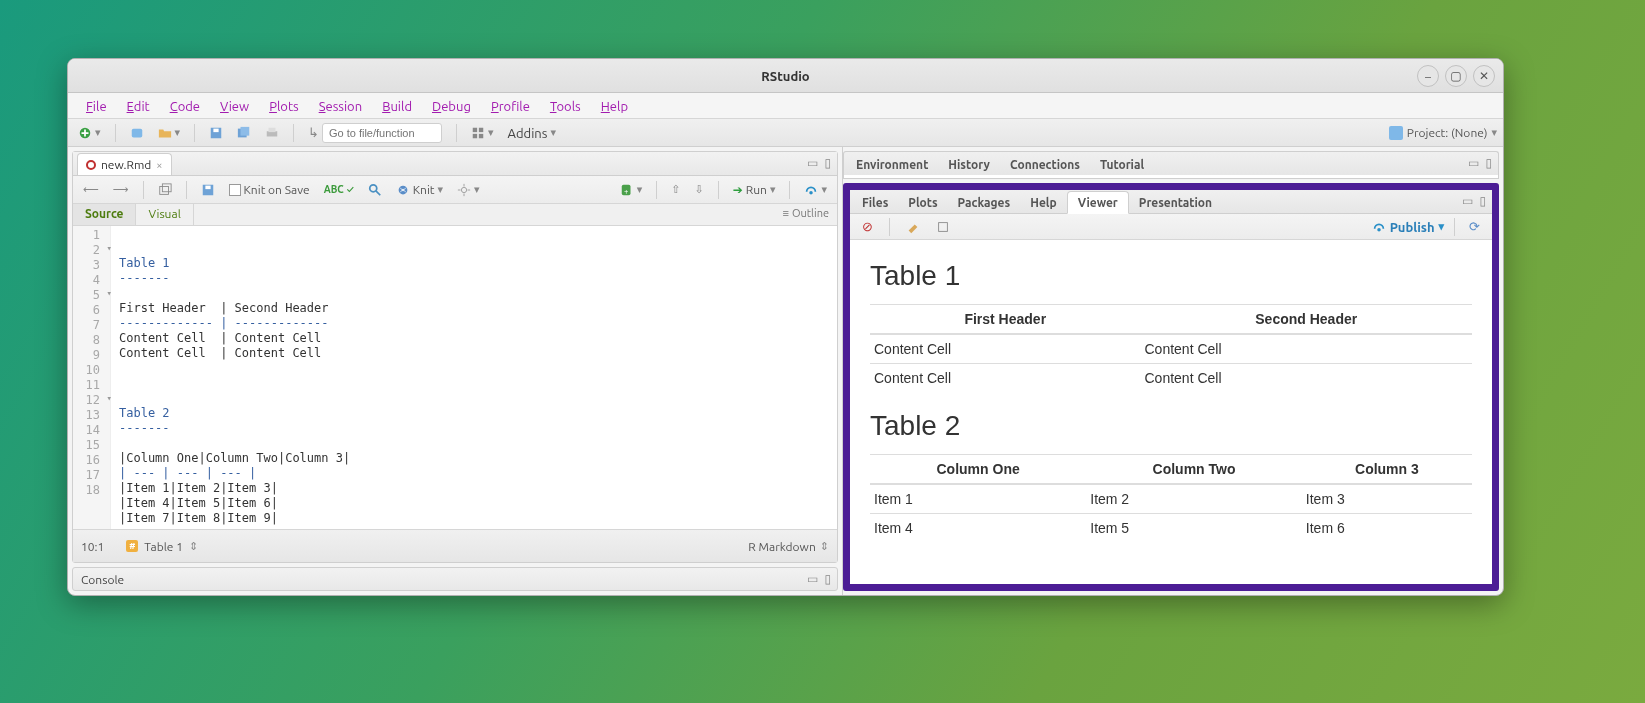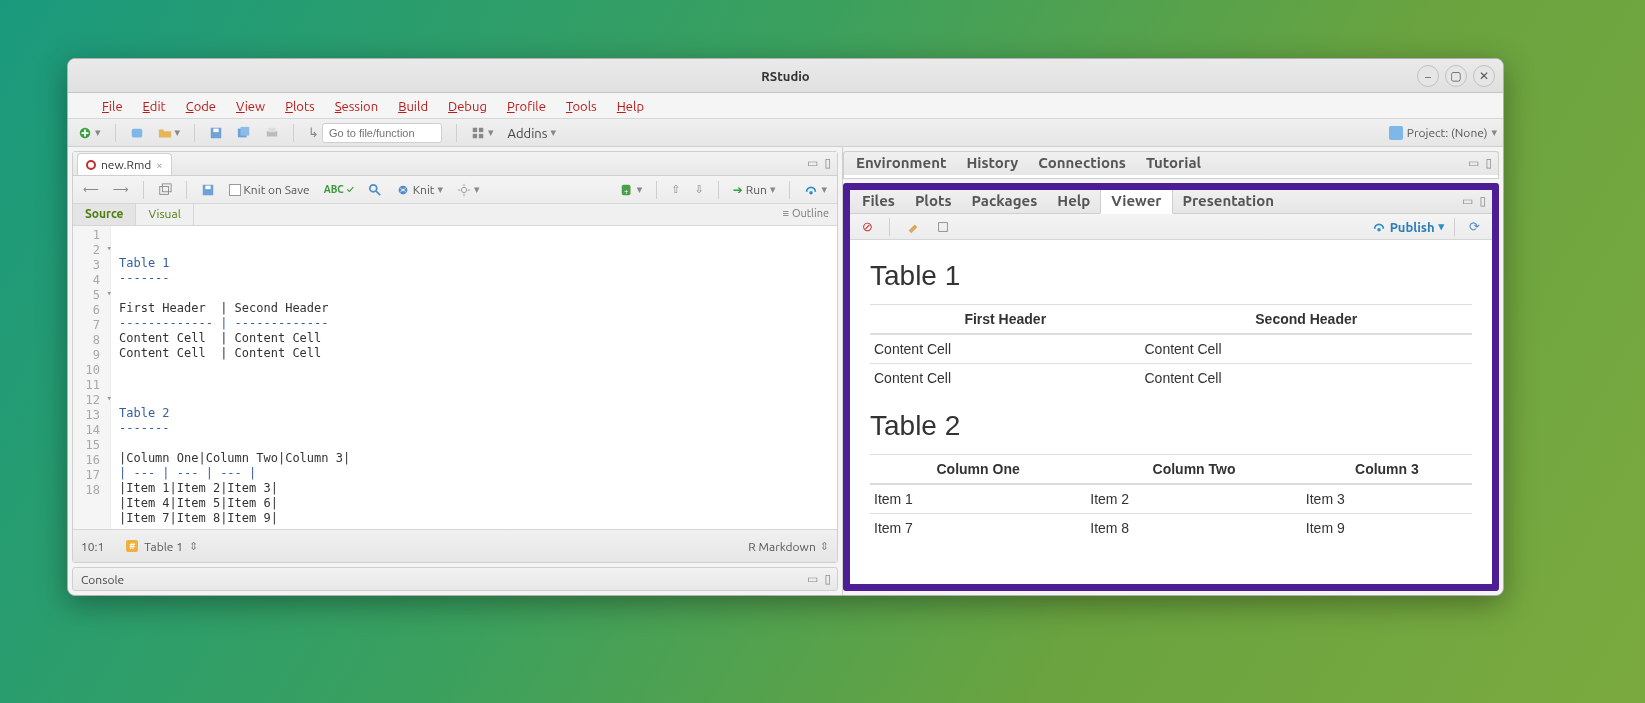--- a/index.html
+++ b/index.html
@@ -40,22 +40,22 @@
   .winbtn {
     width:22px;height:22px;border-radius:11px;
     background:#e6e6e6;border:1px solid #c0c0c0;
     display:flex;align-items:center;justify-content:center;
     font-size:12px;color:#555;cursor:pointer;
   }
   
   .menubar {
     height:26px; background:#f5f5f5;
     display:flex; align-items:center; gap:0;
-    padding:0 24px; border-bottom:1px solid #d6d6d6;
-    color:#b91c1c;
+    padding:0 8px; border-bottom:1px solid #d6d6d6;
+    color:#a21caf;
   }
   .menubar .mi { padding:3px 10px; cursor:pointer; }
   .menubar .mi u { text-decoration:underline; }
   
   .maintoolbar {
     height:28px; background:linear-gradient(#f0f0f0,#e6e6e6);
     border-bottom:1px solid #cfcfcf;
     display:flex; align-items:center; padding:0 6px; gap:6px;
     color:#444;
   }
@@ -114,21 +114,21 @@
     height:24px;margin:0 4px 4px 4px;border:1px solid #cfcfcf;border-radius:3px;
     background:linear-gradient(#f2f2f2,#e8e8e8);display:flex;align-items:center;padding:0 8px;
     font-size:12px;color:#444;position:relative;
   }
   .consolebar .picon{position:absolute;right:6px;top:4px;display:flex;gap:6px;color:#888;}
   
   .rtoptabs{
     height:24px;margin:4px 4px 0 0;border:1px solid #cfcfcf;border-bottom:none;border-radius:3px 3px 0 0;
     background:linear-gradient(#f0f0f0,#e6e6e6);display:flex;align-items:flex-end;padding-left:2px;position:relative;
   }
-  .rtab{padding:4px 10px;font-size:15px;color:#555;font-weight:600;cursor:pointer;}
+  .rtab{padding:4px 10px;font-size:12px;color:#555;font-weight:600;cursor:pointer;}
   .rtab.active{background:#fff;border:1px solid #cfcfcf;border-bottom:1px solid #fff;border-radius:4px 4px 0 0;margin-bottom:-1px;}
   .rtopbody{height:4px;margin:0 4px 4px 0;border:1px solid #cfcfcf;border-top:none;background:#fff;}
   
   .rbot{flex:1;margin:0 4px 4px 0;border:7px solid #4c1d95;border-radius:3px;display:flex;flex-direction:column;overflow:hidden;}
   .rbot .tabs2{height:24px;background:linear-gradient(#f0f0f0,#e6e6e6);border-bottom:1px solid #cfcfcf;display:flex;align-items:flex-end;padding-left:2px;position:relative;}
   .viewertb{height:26px;background:linear-gradient(#f4f4f4,#ececec);border-bottom:1px solid #d6d6d6;display:flex;align-items:center;padding:0 8px;gap:8px;color:#666;}
   .viewertb .right{margin-left:auto;display:flex;align-items:center;gap:6px;}
   .publish{color:#2a7fb8;font-weight:600;display:flex;align-items:center;gap:4px;cursor:pointer;}
   .viewcontent{flex:1;background:#fff;padding:14px 20px;overflow:auto;color:#333;font-family:"Helvetica Neue",Arial,sans-serif;}
   .viewcontent h1{font-size:28px;font-weight:500;margin:6px 0 12px;color:#333;}
@@ -469,23 +469,23 @@
                     <th>Column 3</th>
                   </tr>
                 </thead>
               <tbody id="t2b">
                   <tr>
                     <td>Item 1</td>
                     <td>Item 2</td>
                     <td>Item 3</td>
                   </tr>
                   <tr>
-                    <td>Item 7</td>
-                    <td>Item 8</td>
-                    <td>Item 9</td>
+                    <td>Item 4</td>
+                    <td>Item 5</td>
+                    <td>Item 6</td>
                   </tr>
                 </tbody>
             </table>
           </div>
         </div>
       </div>
     </div>
 
   </div>
 </div>

